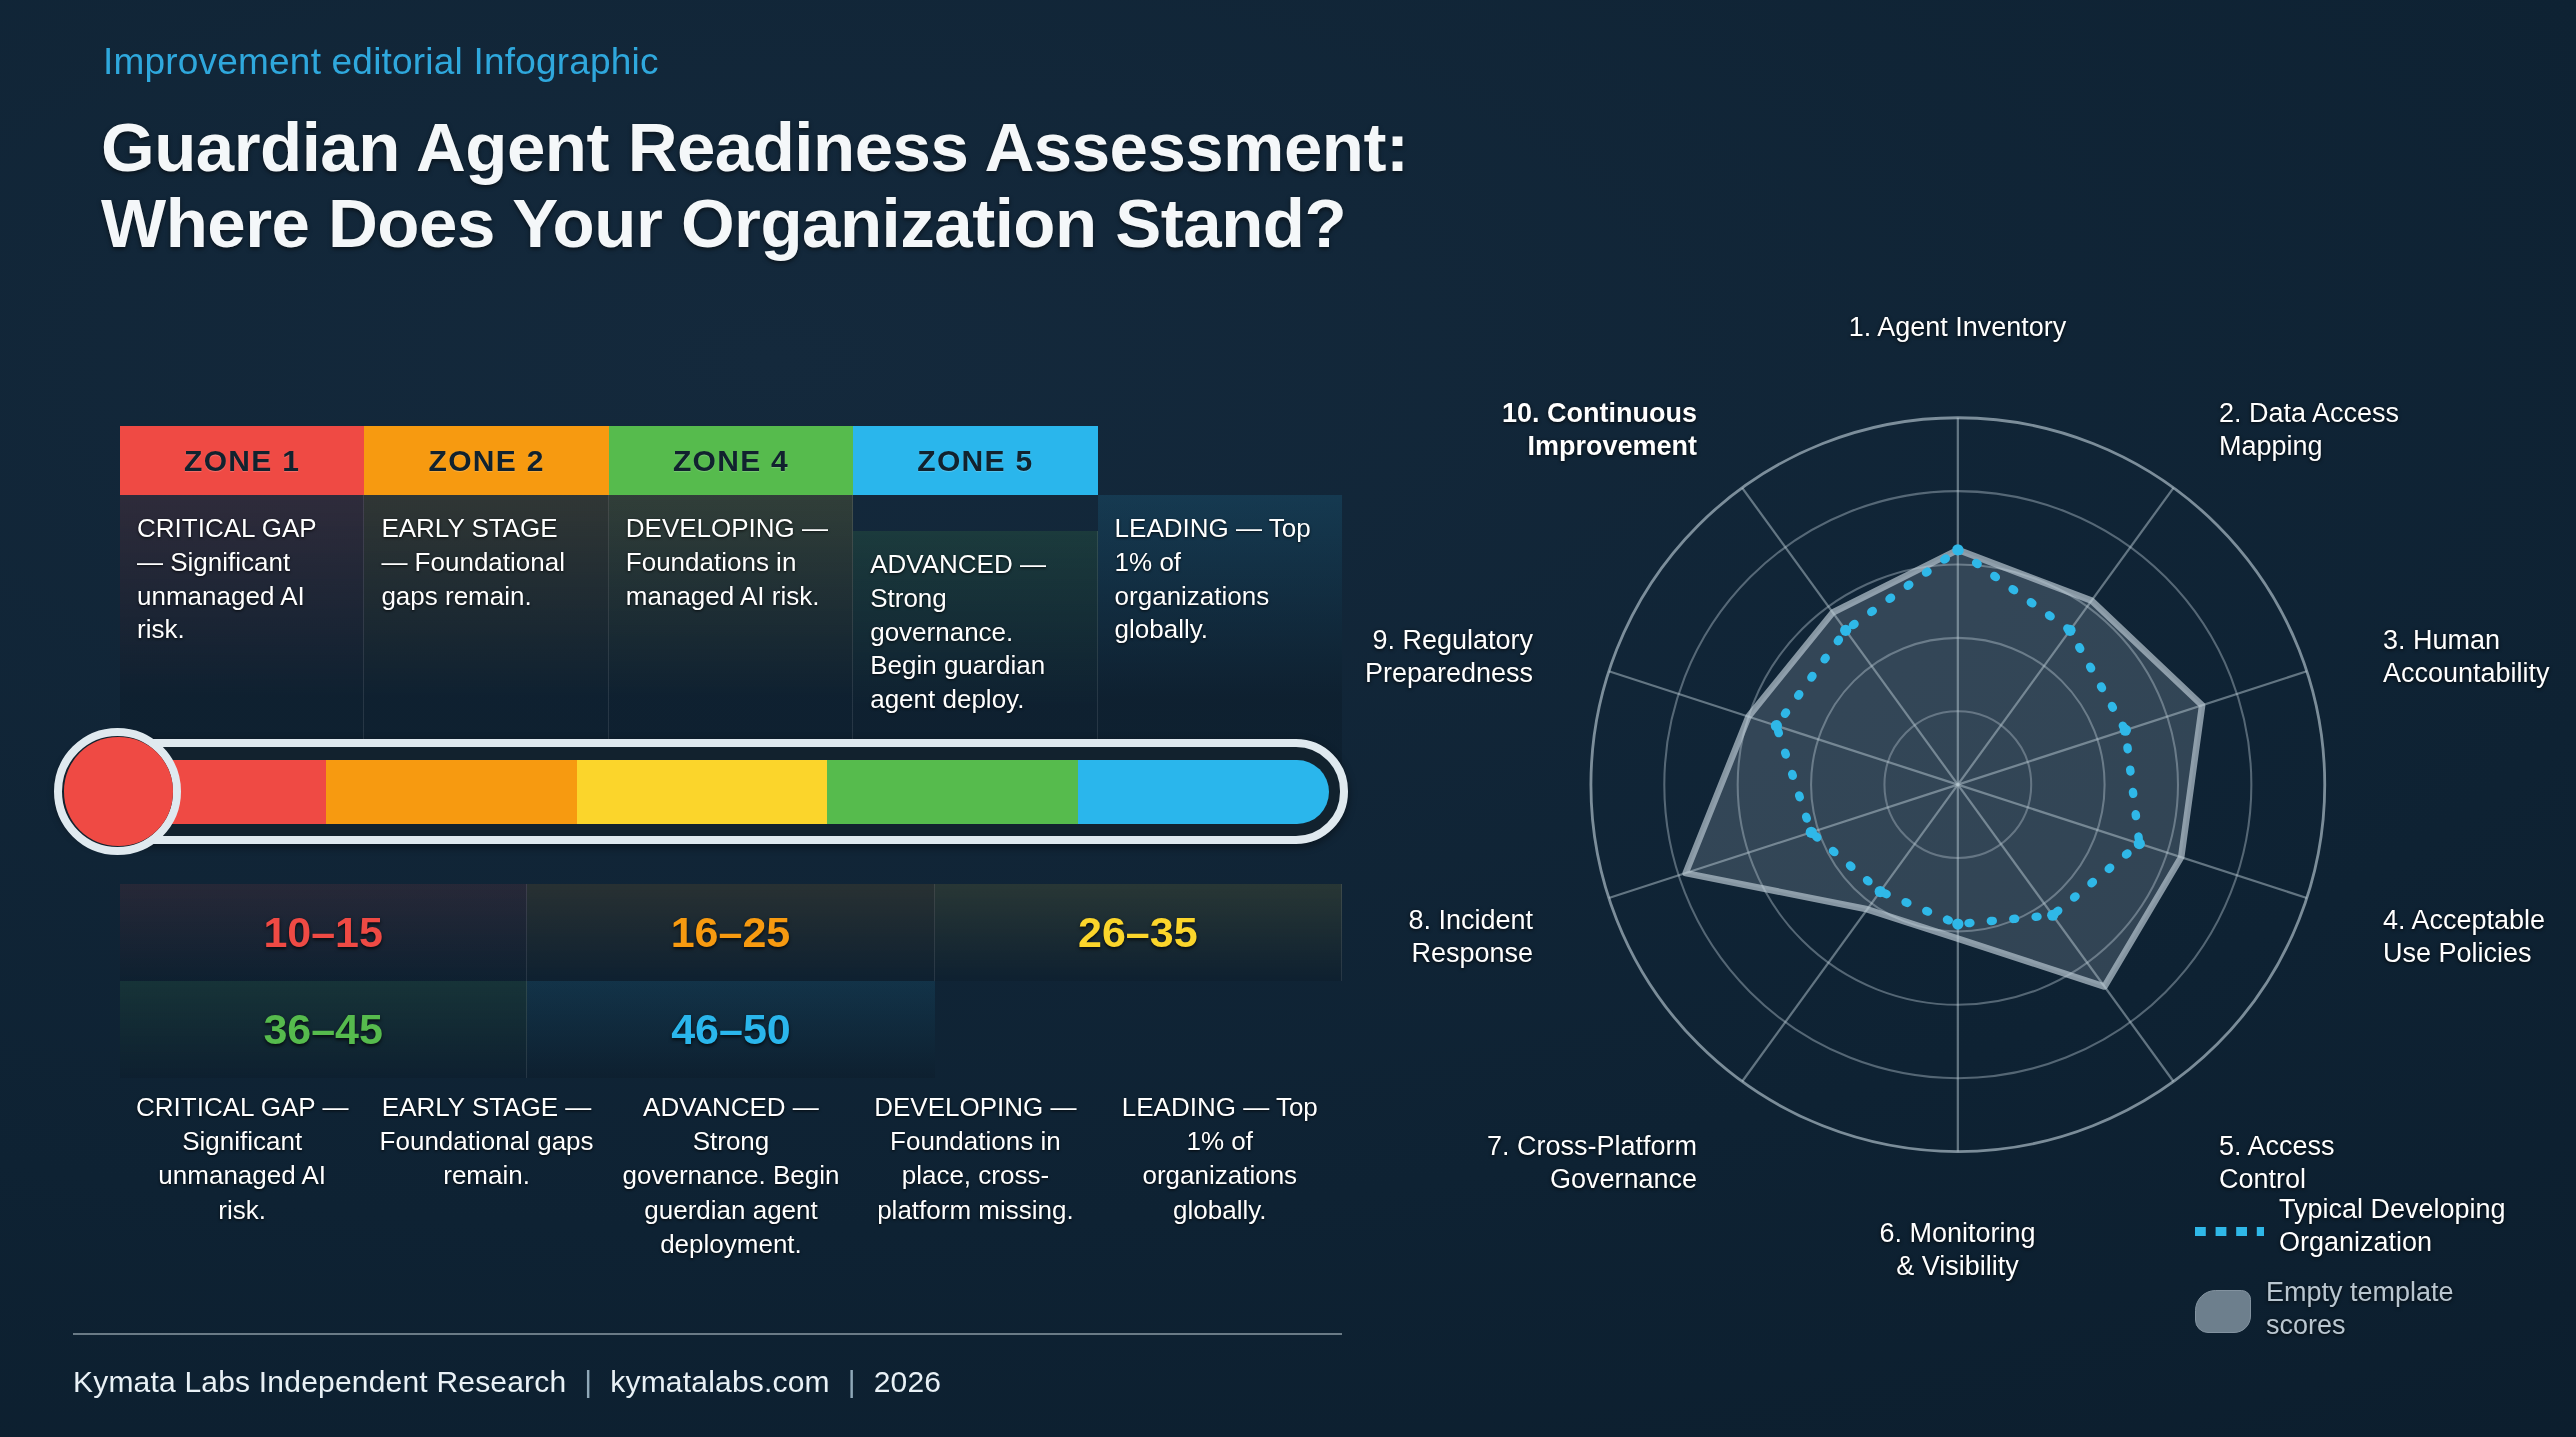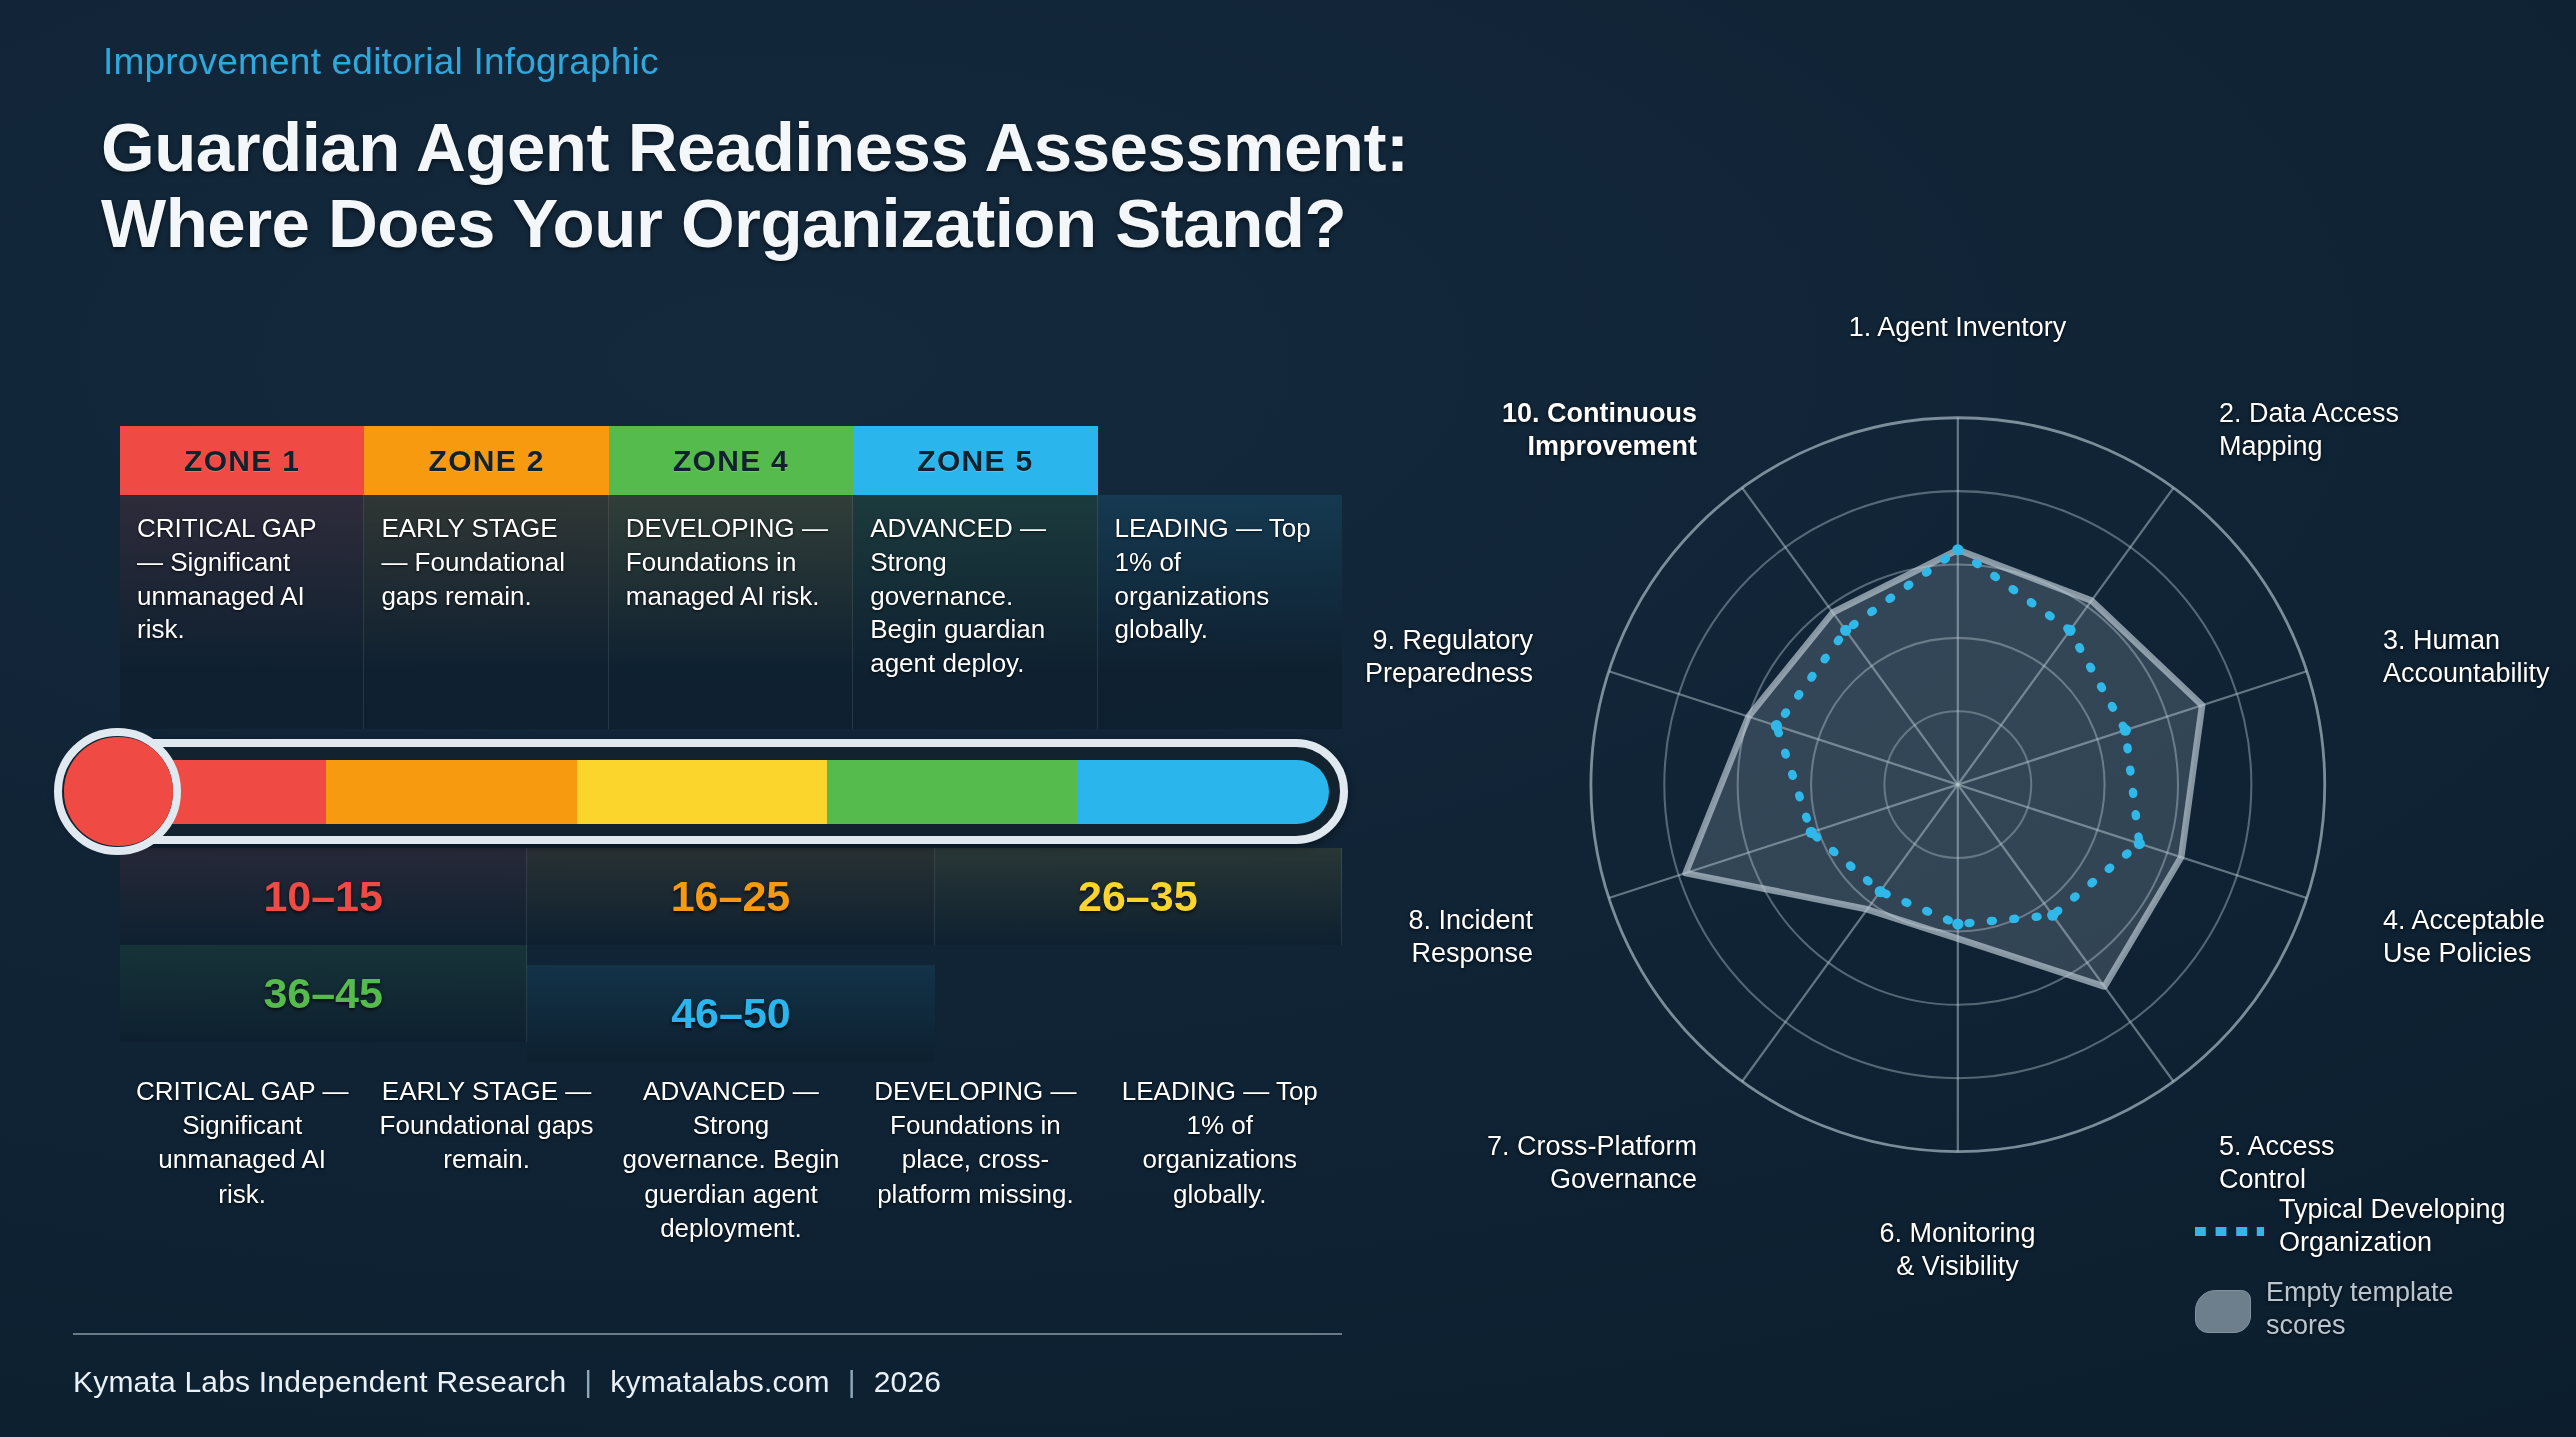--- a/index.html
+++ b/index.html
@@ -186,32 +186,32 @@
     <div class="zone-grid" id="zone-head-row">
         <div class="zone-head" style="background: rgb(239, 74, 68);">ZONE 1</div>
         <div class="zone-head" style="background: rgb(247, 154, 16);">ZONE 2</div>
         <div class="zone-head" style="background: rgb(86, 187, 77);">ZONE 4</div>
         <div class="zone-head" style="background: rgb(42, 182, 236);">ZONE 5</div>
       </div>
     <div class="zone-grid" id="zone-body-row">
         <div class="zone-body cell-sep" style="background: linear-gradient(rgba(239, 74, 68, 0.13) 0%, rgba(12, 28, 42, 0.55) 75%);">CRITICAL GAP — Significant unmanaged AI risk.</div>
         <div class="zone-body cell-sep" style="background: linear-gradient(rgba(247, 154, 16, 0.13) 0%, rgba(12, 28, 42, 0.55) 75%);">EARLY STAGE — Foundational gaps remain.</div>
         <div class="zone-body cell-sep" style="background: linear-gradient(rgba(251, 213, 43, 0.13) 0%, rgba(12, 28, 42, 0.55) 75%);">DEVELOPING — Foundations in managed AI risk.</div>
-        <div class="zone-body cell-sep" style="background: linear-gradient(rgba(86, 187, 77, 0.13) 0%, rgba(12, 28, 42, 0.55) 75%);">ADVANCED — Strong governance. Begin guardian agent deploy.</div>
+        <div class="zone-body cell-sep" style="background: linear-gradient(rgba(86, 187, 77, 0.13) 0%, rgba(12, 28, 42, 0.55) 75%); margin-top: 36px;">ADVANCED — Strong governance. Begin guardian agent deploy.</div>
         <div class="zone-body" style="background: linear-gradient(rgba(42, 182, 236, 0.13) 0%, rgba(12, 28, 42, 0.55) 75%);">LEADING — Top 1% of organizations globally.</div>
       </div>
 
     <div style="height:110px"></div>
 
     <div class="num-grid" id="zone-num-row">
         <div class="num-cell cell-sep" style="color: rgb(239, 74, 68); background: linear-gradient(rgba(239, 74, 68, 0.1) 0%, rgba(12, 28, 42, 0.45) 100%);">10–15</div>
         <div class="num-cell cell-sep" style="color: rgb(247, 154, 16); background: linear-gradient(rgba(247, 154, 16, 0.1) 0%, rgba(12, 28, 42, 0.45) 100%);">16–25</div>
         <div class="num-cell cell-sep" style="color: rgb(251, 213, 43); background: linear-gradient(rgba(251, 213, 43, 0.1) 0%, rgba(12, 28, 42, 0.45) 100%);">26–35</div>
         <div class="num-cell cell-sep" style="color: rgb(86, 187, 77); background: linear-gradient(rgba(86, 187, 77, 0.1) 0%, rgba(12, 28, 42, 0.45) 100%);">36–45</div>
-        <div class="num-cell" style="color: rgb(42, 182, 236); background: linear-gradient(rgba(42, 182, 236, 0.1) 0%, rgba(12, 28, 42, 0.45) 100%); margin-top: 20px;">46–50</div>
+        <div class="num-cell" style="color: rgb(42, 182, 236); background: linear-gradient(rgba(42, 182, 236, 0.1) 0%, rgba(12, 28, 42, 0.45) 100%);">46–50</div>
       </div>
     <div class="desc-grid" id="zone-desc-row">
         <div class="desc-cell">CRITICAL GAP — Significant unmanaged AI risk.</div>
         <div class="desc-cell">EARLY STAGE — Foundational gaps remain.</div>
         <div class="desc-cell">ADVANCED — Strong governance. Begin guerdian agent deployment.</div>
         <div class="desc-cell">DEVELOPING — Foundations in place, cross-platform missing.</div>
         <div class="desc-cell">LEADING — Top 1% of organizations globally.</div>
       </div>
   </div>
 

